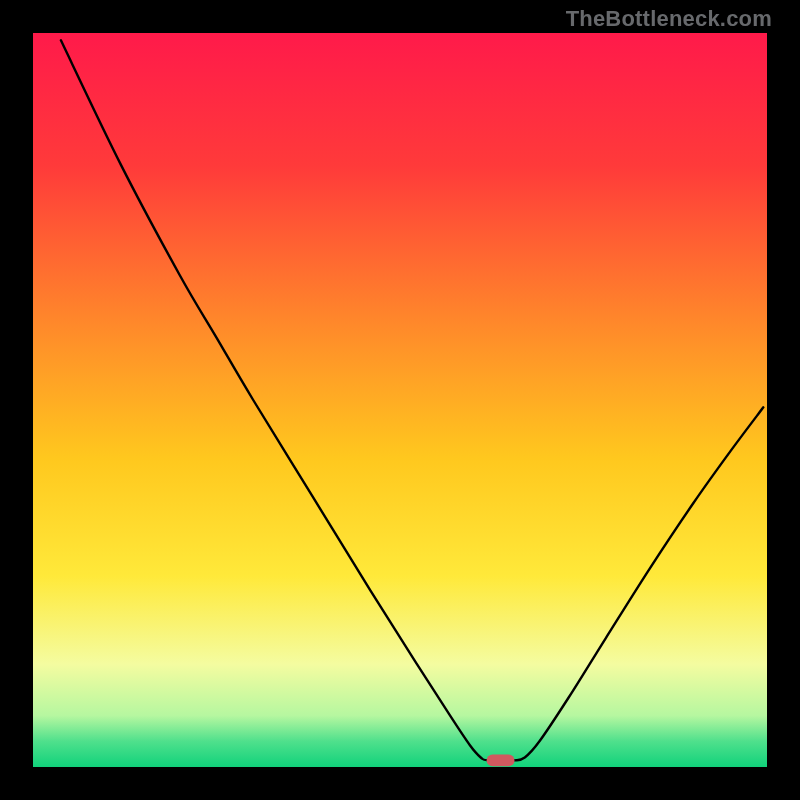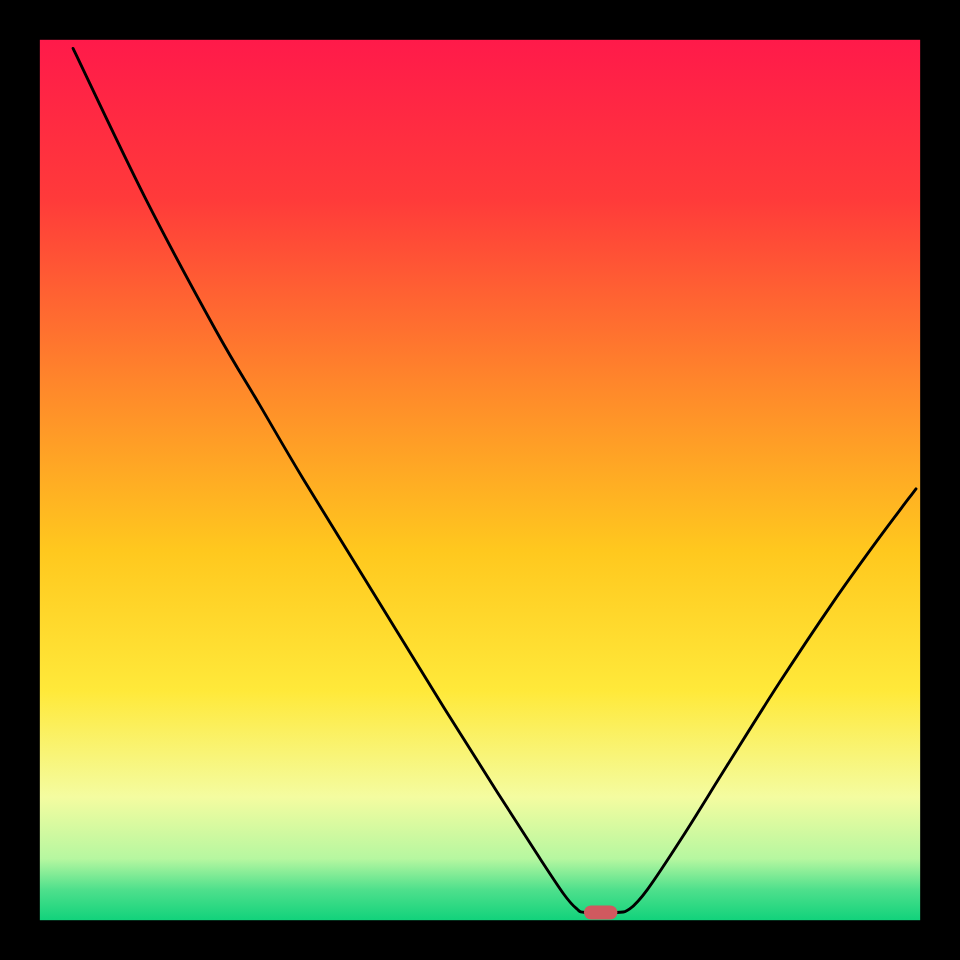--- a/index.html
+++ b/index.html
@@ -34,20 +34,21 @@
     letter-spacing: 0.2px;
   }
   svg {
     display: block;
   }
 </style>
 </head>
 <body>
 
 <div class="frame">
+  <div class="watermark">TheBottleneck.com</div>
   <div class="plot-area">
     <svg id="chart-svg" width="734" height="734" viewBox="0 0 734 734" preserveAspectRatio="none">
       <defs>
         <linearGradient id="bg-grad" x1="0" y1="0" x2="0" y2="1">
             <stop offset="0%" stop-color="#ff1a4a"></stop>
             <stop offset="18%" stop-color="#ff3a3a"></stop>
             <stop offset="40%" stop-color="#ff8a2a"></stop>
             <stop offset="57.99999999999999%" stop-color="#ffc81e"></stop>
             <stop offset="74%" stop-color="#ffe93a"></stop>
             <stop offset="86%" stop-color="#f4fca0"></stop>

